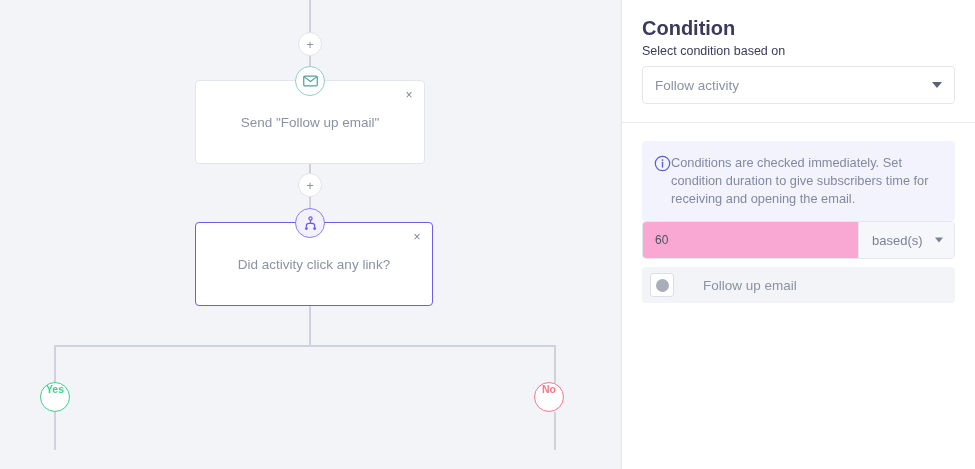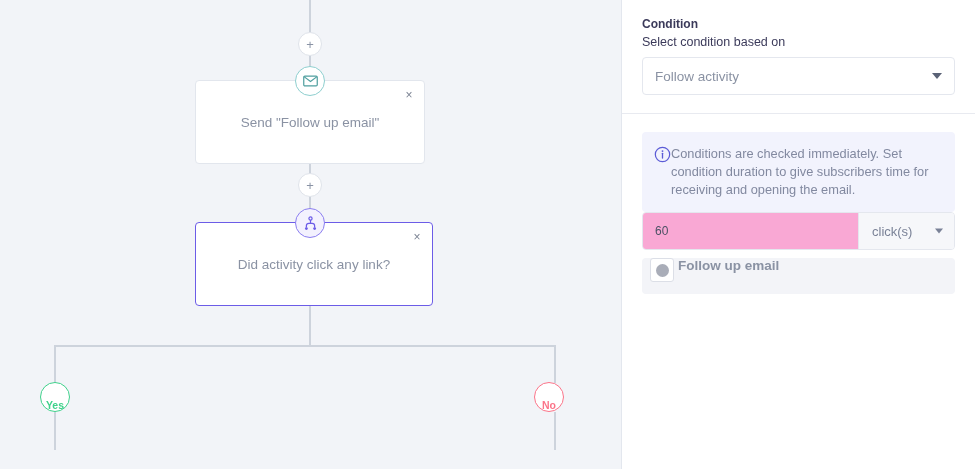--- a/index.html
+++ b/index.html
@@ -103,39 +103,39 @@
     background: #f3f1fe;
     border: 1.5px solid #8b7ef0;
   }
 
   
   .branch-badge {
     position: absolute;
     width: 30px; height: 30px;
     border-radius: 50%;
     background: #ffffff;
-    display: flex; align-items: flex-end; justify-content: center;
+    display: flex; align-items: flex-start; justify-content: center;
     font-size: 10.5px;
     font-weight: bold;
     z-index: 6;
   }
   .branch-badge.yes { left: 40px; top: 382px; border: 1.5px solid #3fd18b; color: #3fd18b; }
   .branch-badge.no  { left: 534px; top: 382px; border: 1.5px solid #fb7489; color: #fb7489; }
 
   
   .panel {
     width: 353px;
     height: 469px;
     background: #ffffff;
     position: relative;
     overflow: hidden;
   }
   .panel-section { padding: 0 20px; }
   .panel-title {
-    font-size: 12px;
+    font-size: 20px;
     font-weight: bold;
     color: #3b3a5a;
     padding-top: 17px;
   }
   .field-label {
     font-size: 12.5px;
     font-weight: normal;
     color: #3b3a5a;
     margin-top: 4px;
     margin-bottom: 8px;
@@ -223,23 +223,23 @@
     border-left: 4px solid transparent;
     border-right: 4px solid transparent;
     border-top: 5px solid #7a8297;
   }
   .checks-row {
     margin-top: 8px;
     background: #f3f4f8;
     border-radius: 4px;
     height: 36px;
     display: flex;
+    align-items: center;
     padding-left: 8px;
-    gap: 4px;
-    font-weight: bold;
+    gap: 29px;
   }
   .thumb {
     width: 24px; height: 24px;
     background: #ffffff;
     border: 1px solid #dcdfe7;
     border-radius: 3px;
     display: flex; align-items: center; justify-content: center;
   }
   .thumb-dot {
     width: 13px; height: 13px;
@@ -345,21 +345,21 @@
             <path d="M9 7.8 V12.8" stroke="#5b5bd6" stroke-width="1.4" stroke-linecap="round"></path>
           </svg>
         </span>
         <span class="info-text">Conditions are checked immediately. Set condition duration to give subscribers time for receiving and opening the email.</span>
       </div>
 
 
       <div class="duration-row">
         <input class="duration-input" type="text" value="60" style="">
         <div class="duration-unit">
-          <span>click(s)</span>
+          <span>based(s)</span>
           <span class="unit-caret"></span>
         </div>
       </div>
 
 
       <div class="checks-row">
         <span class="thumb">
           <span class="thumb-dot"></span>
         </span>
         <span class="checks-label">Follow up email</span>

